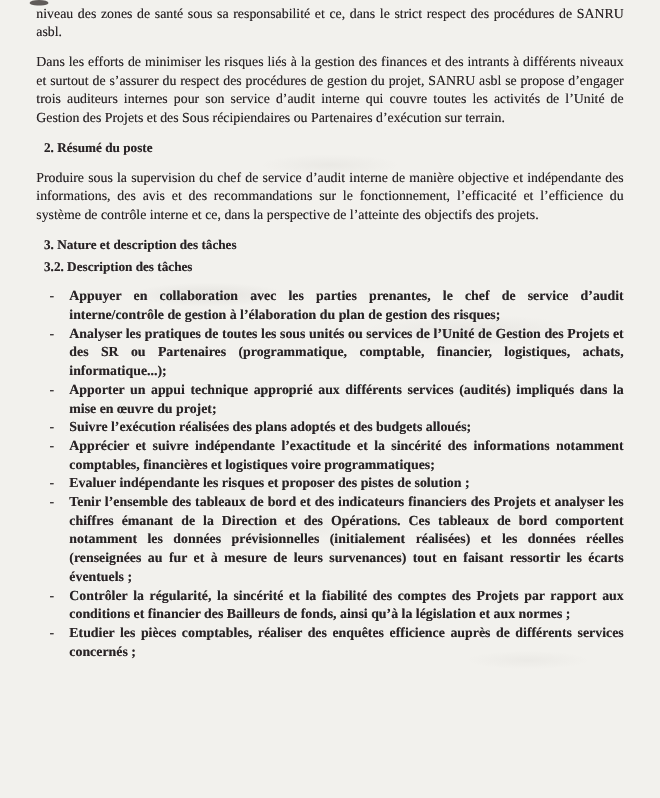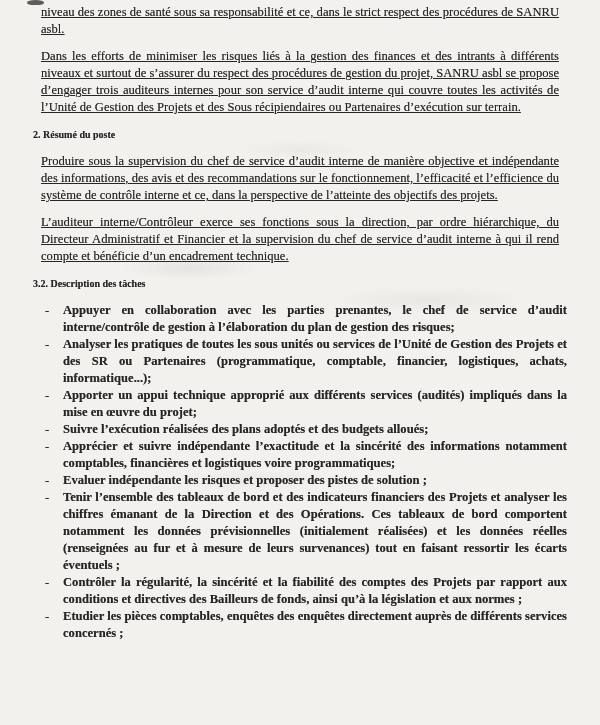--- a/index.html
+++ b/index.html
@@ -19,22 +19,22 @@
       var(--page-bg);
   }
   .page{
     position:absolute;top:4px;left:33px;width:534px;
     font-family:"Liberation Serif","DejaVu Serif",serif;
     font-size:12.6px;line-height:17px;
     color:var(--ink);
     text-align:justify;
     text-shadow:0 0 .6px rgba(45,40,42,.55);
   }
-  .para{margin:0 8px 10px;text-decoration:underline;}
-  .hd{font-weight:bold;font-size:10px;margin:0 0 10px;text-align:left;}
+  .para{margin:0 0 10px;}
+  .hd{font-weight:bold;font-size:12px;margin:0 7px 10px;text-align:left;}
   .hd.tight{margin-bottom:3px;}
   .tasks{margin:0;}
   .task{display:flex;padding-left:12px;}
   .dash{flex:0 0 18px;}
   .task-text{flex:1;text-align:justify;font-weight:bold;}
   .scan-artifact{
     position:absolute;top:0;left:27px;width:17px;height:5px;
     background:#46413e;border-radius:50% 50% 40% 40%;opacity:.85;
   }
 </style>
@@ -46,23 +46,23 @@
 <div class="page">
 
   <p class="para">niveau des zones de santé sous sa responsabilité et ce, dans le strict respect des procédures de SANRU asbl.</p>
 
   <p class="para">Dans les efforts de minimiser les risques liés à la gestion des finances et des intrants à différents niveaux et surtout de s’assurer du respect des procédures de gestion du projet, SANRU asbl se propose d’engager trois auditeurs internes pour son service d’audit interne qui couvre toutes les activités de l’Unité de Gestion des Projets et des Sous récipiendaires ou Partenaires d’exécution sur terrain.</p>
 
   <div class="hd">2. Résumé du poste</div>
 
   <p class="para">Produire sous la supervision du chef de service d’audit interne de manière objective et indépendante des informations, des avis et des recommandations sur le fonctionnement, l’efficacité et l’efficience du système de contrôle interne et ce, dans la perspective de l’atteinte des objectifs des projets.</p>
 
+  <div class="hd tight">3. Nature et description des tâches</div>
 
 
-  <p class="para">L’auditeur interne/Contrôleur exerce ses fonctions sous la direction, par ordre hiérarchique, du Directeur Administratif et Financier et la supervision du chef de service d’audit interne à qui il rend compte et bénéficie d’un encadrement technique.</p>
 
   <div class="hd">3.2. Description des tâches</div>
 
   <div class="tasks">
 
     <div class="task">
       <span class="dash">-</span>
       <span class="task-text">Appuyer en collaboration avec les parties prenantes, le chef de service d’audit interne/contrôle de gestion à l’élaboration du plan de gestion des risques;</span>
     </div>
 
@@ -91,23 +91,23 @@
       <span class="task-text">Evaluer indépendante les risques et proposer des pistes de solution ;</span>
     </div>
 
     <div class="task">
       <span class="dash">-</span>
       <span class="task-text">Tenir l’ensemble des tableaux de bord et des indicateurs financiers des Projets et analyser les chiffres émanant de la Direction et des Opérations. Ces tableaux de bord comportent notamment les données prévisionnelles (initialement réalisées) et les données réelles (renseignées au fur et à mesure de leurs survenances) tout en faisant ressortir les écarts éventuels ;</span>
     </div>
 
     <div class="task">
       <span class="dash">-</span>
-      <span class="task-text">Contrôler la régularité, la sincérité et la fiabilité des comptes des Projets par rapport aux conditions et directives des Bailleurs de fonds, ainsi qu’à la législation et aux normes ;</span>
+      <span class="task-text">Contrôler la régularité, la sincérité et la fiabilité des comptes des Projets par rapport aux conditions et financier des Bailleurs de fonds, ainsi qu’à la législation et aux normes ;</span>
     </div>
 
     <div class="task">
       <span class="dash">-</span>
-      <span class="task-text">Etudier les pièces comptables, enquêtes des enquêtes directement auprès de différents services concernés ;</span>
+      <span class="task-text">Etudier les pièces comptables, réaliser des enquêtes efficience auprès de différents services concernés ;</span>
     </div>
 
   </div>
 
 </div>
 
 </body></html>

